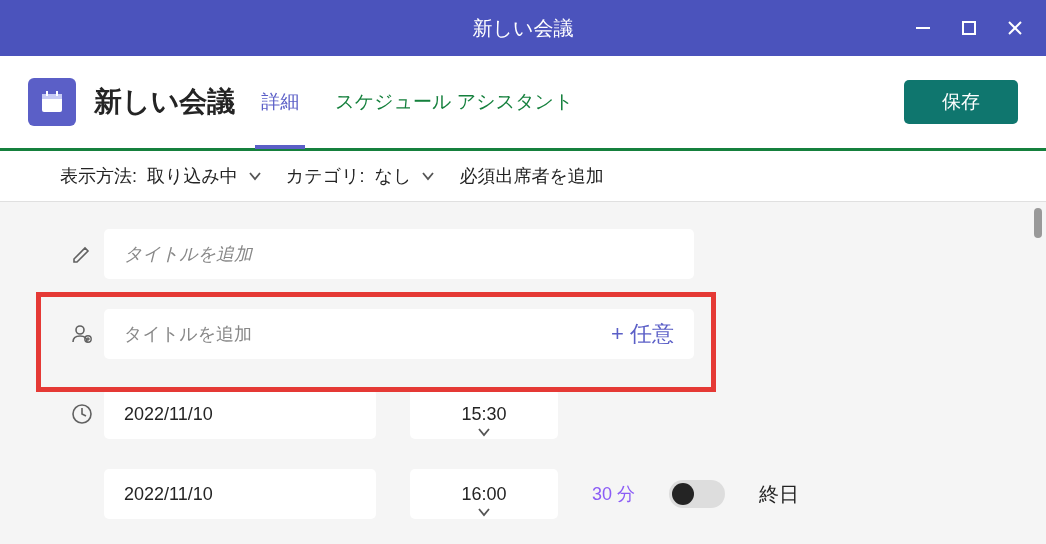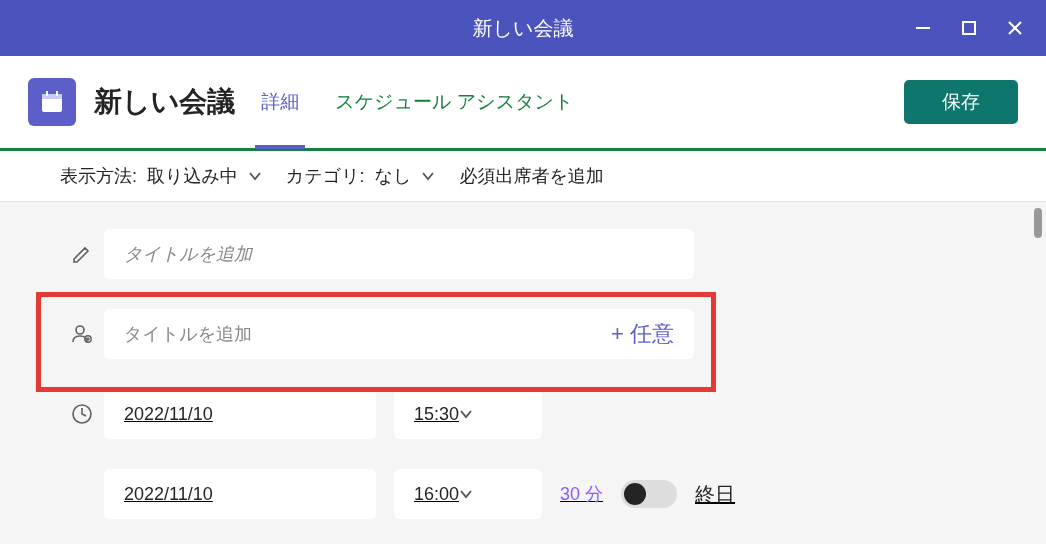--- a/index.html
+++ b/index.html
@@ -18,23 +18,23 @@
     .optbar { background: #fff; border-top: 3px solid #15803d; border-bottom: 1px solid #e0e0e0; height: 54px; display: flex; align-items: center; padding: 0 60px 0 60px; gap: 24px; font-size: 18px; color: #242424; overflow: hidden; white-space: nowrap; }
     .opt { display: inline-flex; align-items: center; gap: 10px; cursor: pointer; }
     .chev { width: 14px; height: 14px; }
     .content { position: relative; padding: 24px 60px; background: #f5f5f5; height: calc(544px - 56px - 92px - 54px); }
     .row { display: flex; align-items: center; margin-bottom: 24px; min-height: 56px; }
     .row-icon { width: 44px; display: flex; justify-content: center; color: #616161; }
     .field { background: #fff; border-radius: 5px; height: 50px; display: flex; align-items: center; padding: 0 20px; font-size: 18px; color: #888; }
     .title-field { width: 590px; font-style: italic; }
     .attendee-field { width: 590px; justify-content: space-between; }
     .opt-link { color: #5b5fc7; font-size: 22px; cursor: pointer; }
-    .dt-group { display: flex; align-items: center; gap: 18px; text-decoration: underline; }
+    .dt-group { display: flex; align-items: center; gap: 34px; }
     .date-field { width: 272px; color: #242424; justify-content: flex-start; }
-    .time-field { width: 148px; color: #242424; justify-content: flex-start; }
+    .time-field { width: 148px; color: #242424; justify-content: flex-end; flex-direction: column; }
     .dur-text { font-size: 18px; color: #8b5cf6; }
     .toggle { width: 56px; height: 28px; background: #ddd; border-radius: 14px; position: relative; cursor: pointer; }
     .toggle::after { content: ""; position: absolute; left: 3px; top: 3px; width: 22px; height: 22px; background: #242424; border-radius: 50%; }
     .allday-text { font-size: 20px; color: #242424; }
     .highlight { position: absolute; border: 5px solid #e53935; pointer-events: none; left: 36px; top: 90px; width: 680px; height: 100px; }
     .scrollbar { position: absolute; right: 0; top: 202px; width: 12px; height: 342px; background: transparent; }
     .scroll-thumb { position: absolute; right: 4px; top: 6px; width: 8px; height: 30px; background: #999; border-radius: 4px; }
   </style>
 </head>
 <body>

